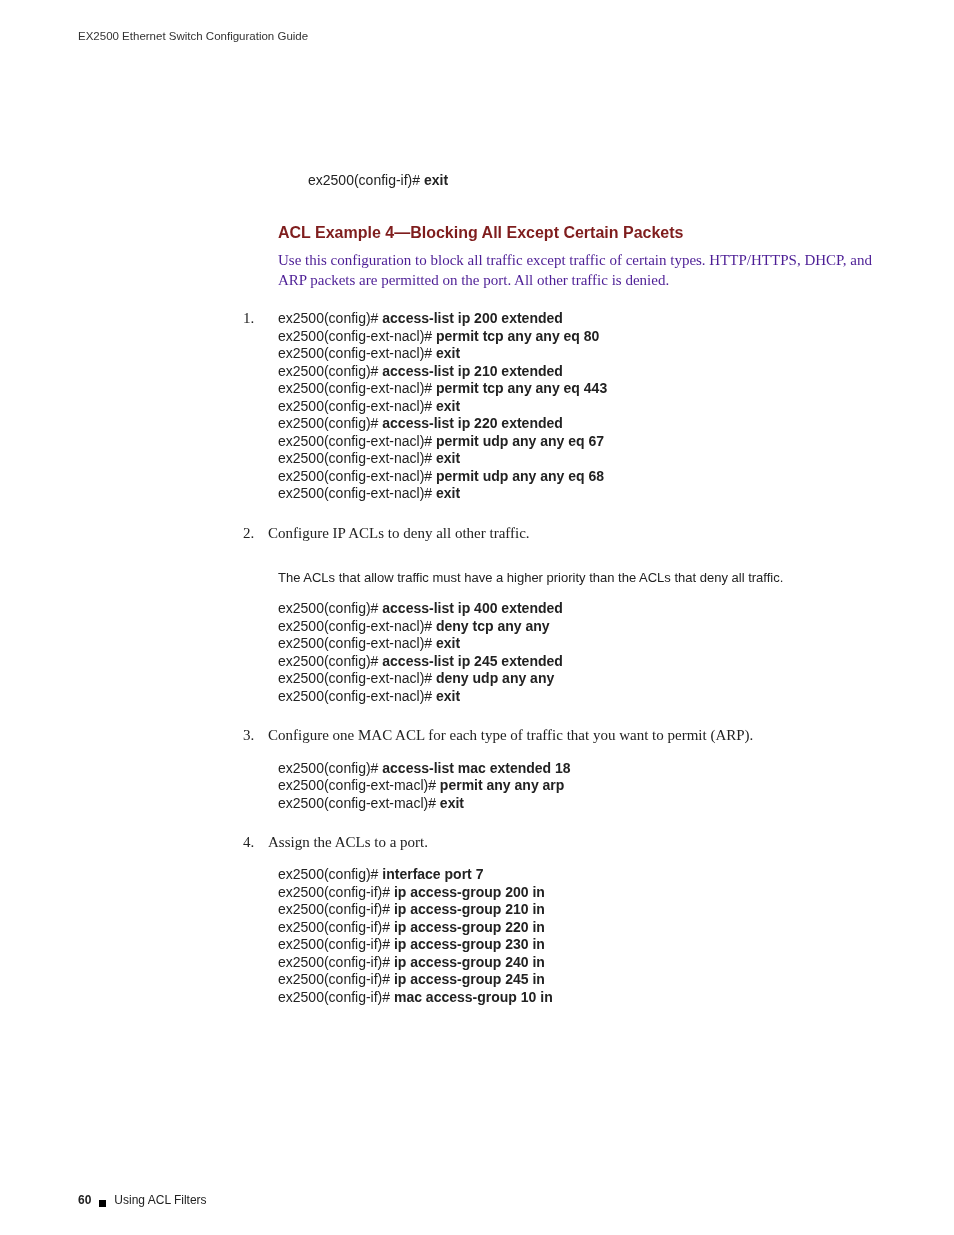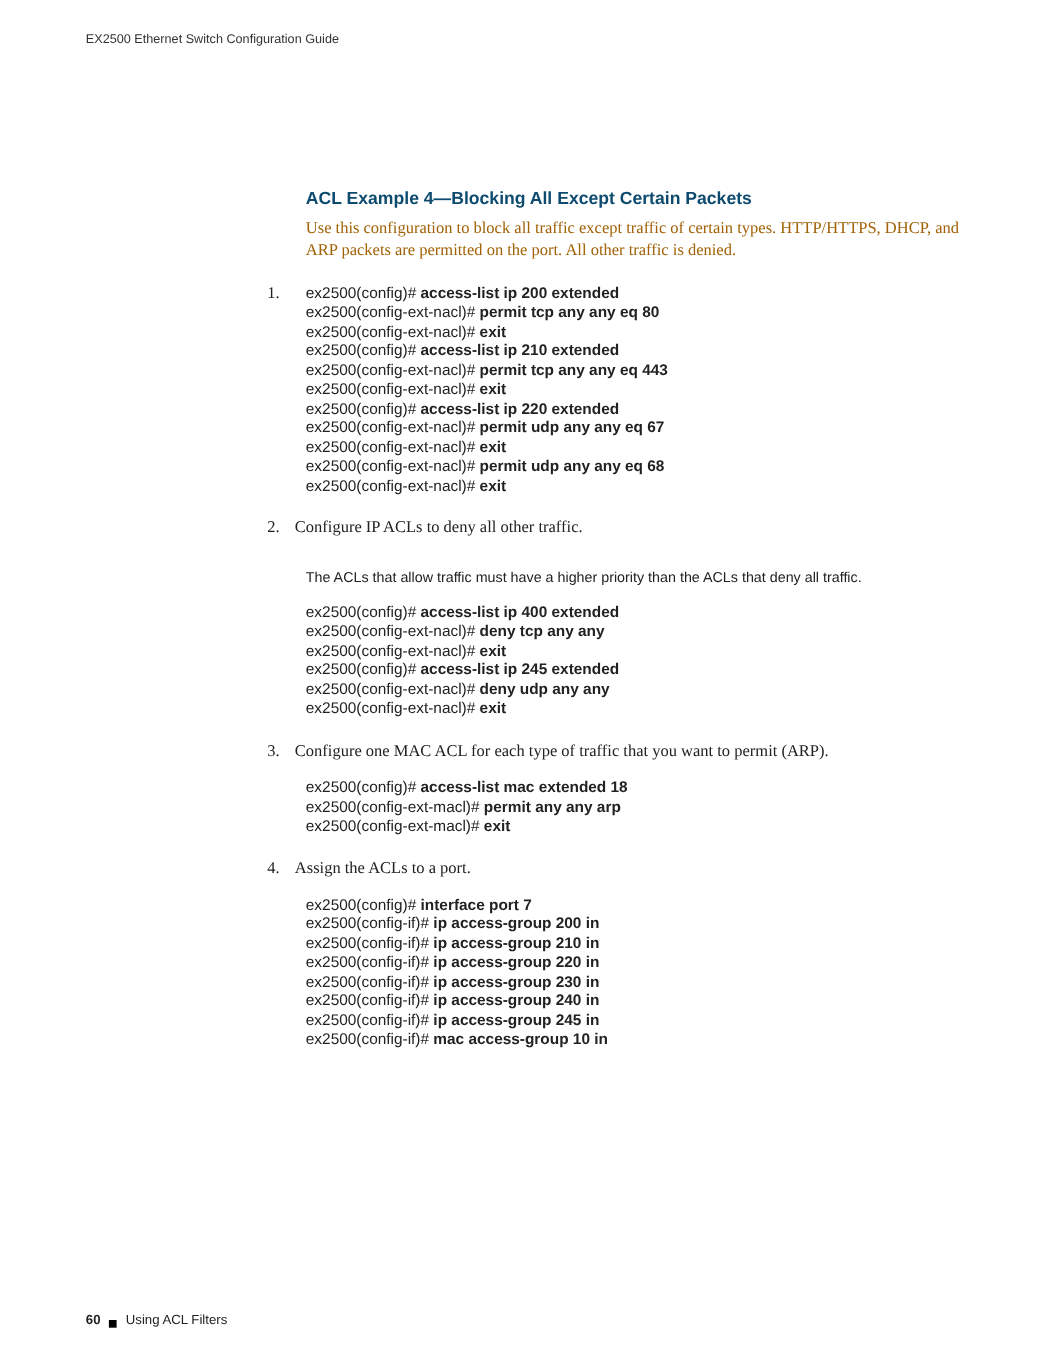--- a/index.html
+++ b/index.html
@@ -32,29 +32,29 @@
     line-height: 1.25;
   }
   .cli-prompt { font-weight: 400; }
   .cli-cmd { font-weight: 700; }
   .section-heading {
     font-family: Arial, Helvetica, sans-serif;
     font-weight: 700;
     font-size: 16px;
     margin-top: 34px;
     margin-bottom: 8px;
-    color: #0c4a6e;
+    color: #7f1d1d;
     margin-left: -200px;
     padding-left: 200px;
   }
   .body-text {
     font-family: Georgia, 'Times New Roman', serif;
     font-size: 15px;
     line-height: 1.35;
-    color: #a16207;
+    color: #4c1d95;
     margin: 0 0 18px 0;
   }
   ol.steps {
     list-style: decimal;
     margin: 0;
     padding: 0 0 0 0;
   }
   ol.steps > li {
     font-family: Georgia, 'Times New Roman', serif;
     font-size: 15px;
@@ -101,20 +101,25 @@
 </style>
 </head>
 <body>
 
 <div class="page">
 
   <div class="running-header">EX2500 Ethernet Switch Configuration Guide</div>
 
   <div class="content">
 
+    <div class="code-block" style="margin-left:30px; margin-bottom:0;">
+      <div class="cli-line">
+        <span class="cli-prompt">ex2500(config-if)# </span><span class="cli-cmd">exit</span>
+      </div>
+    </div>
 
     <h3 class="section-heading">ACL Example 4—Blocking All Except Certain Packets</h3>
 
     <p class="body-text">Use this configuration to block all traffic except traffic of certain types. HTTP/HTTPS, DHCP, and ARP packets are permitted on the port. All other traffic is denied.</p>
 
     <ol class="steps">
 
       <li>
         <div class="code-block">
           <div class="cli-line"><span class="cli-prompt">ex2500(config)# </span><span class="cli-cmd">access-list ip 200 extended</span></div>

